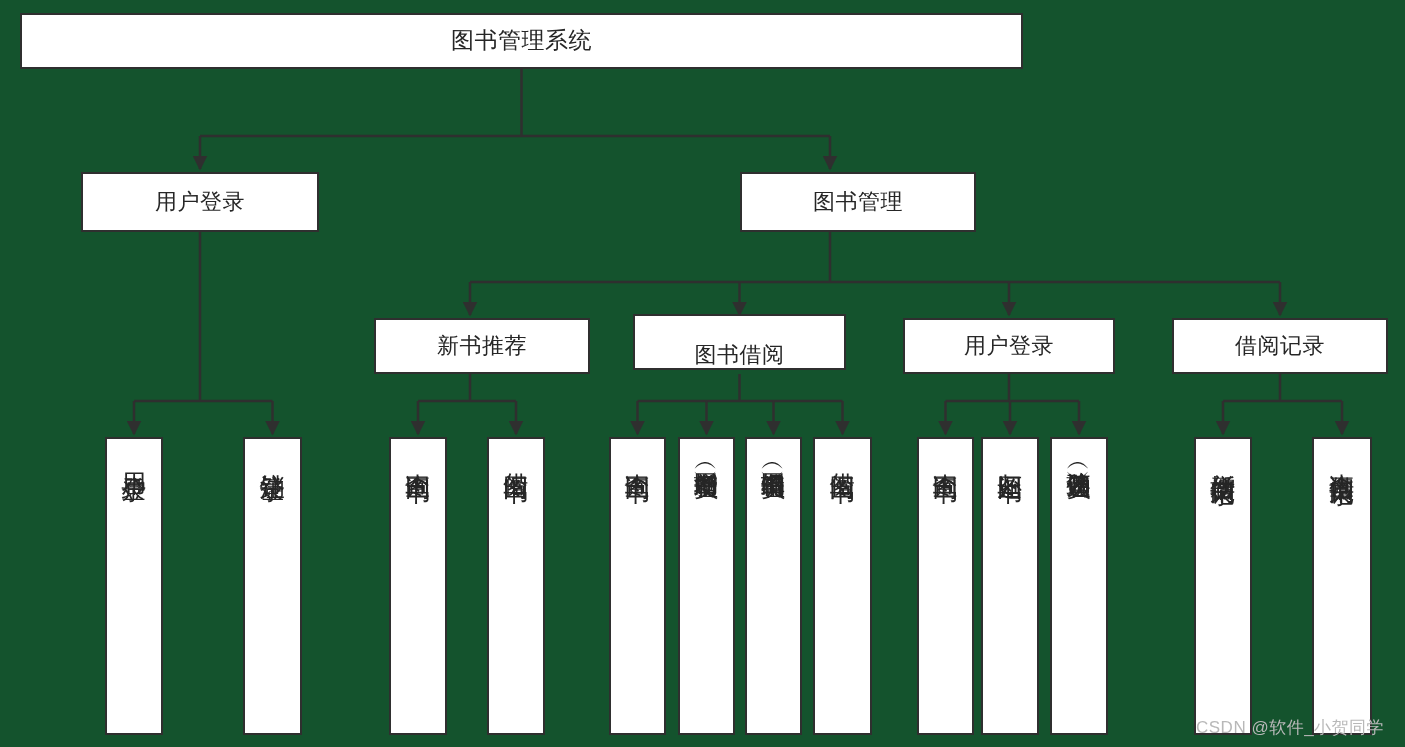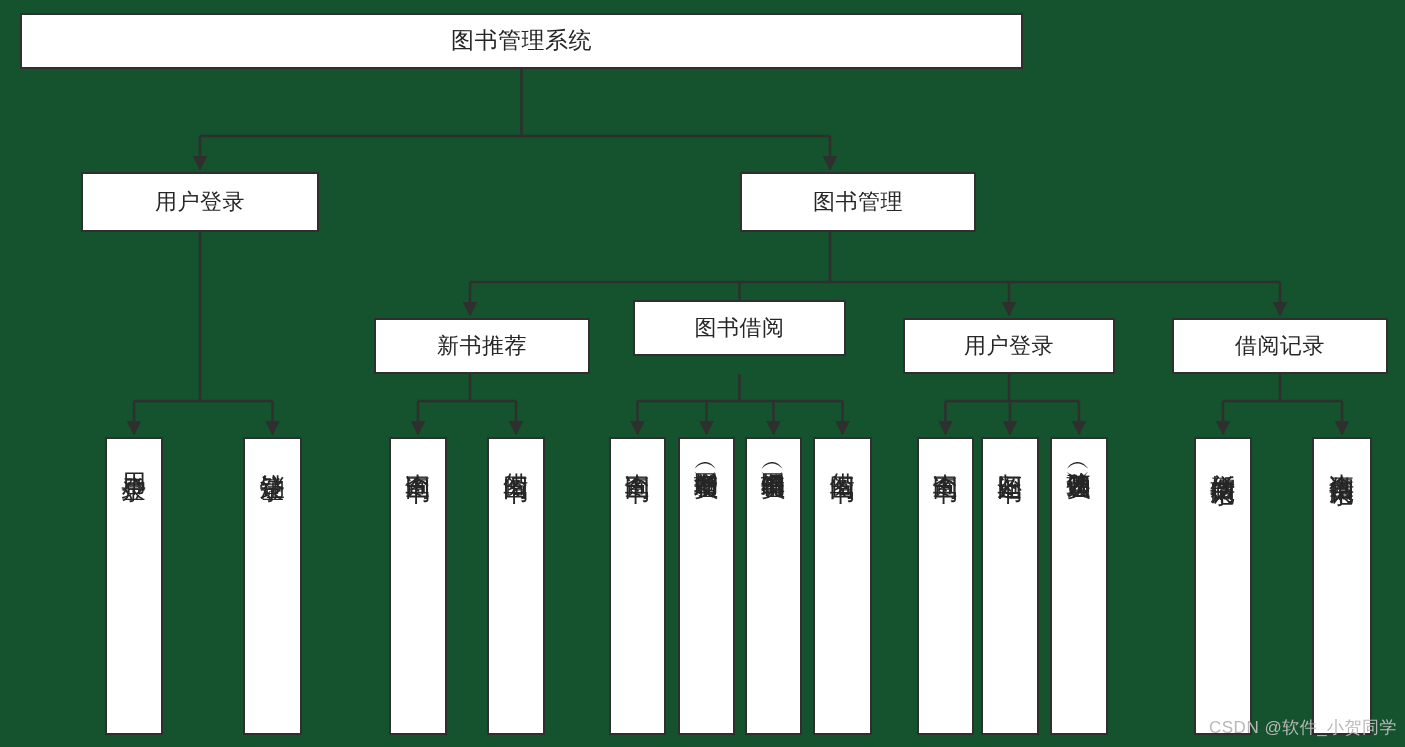--- a/index.html
+++ b/index.html
@@ -62,21 +62,20 @@
   }
   .node.root .label {
     font-size: 23px;
   }
   .watermark {
     position: absolute;
     font-size: 17px;
     color: #b8b8b8;
     letter-spacing: 0.5px;
     white-space: nowrap;
-    padding-left: 13px;
   }
 </style>
 </head>
 <body>
 
 <div id="canvas">
   <svg class="edges" viewBox="0 0 1405 747" xmlns="http://www.w3.org/2000/svg">
     <defs>
       <marker id="arrow" viewBox="0 0 10 10" refX="9" refY="5" markerWidth="6" markerHeight="6" orient="auto-start-reverse">
         <path d="M 0 0 L 10 5 L 0 10 z" fill="#2f2f2f"></path>
@@ -117,21 +116,21 @@
       </div>
       <div class="node horiz" style="left: 81px; top: 172px; width: 238px; height: 60px;">
         <span class="label">用户登录</span>
       </div>
       <div class="node horiz" style="left: 712px; top: 172px; width: 236px; height: 60px; margin-left: 28px;">
         <span class="label">图书管理</span>
       </div>
       <div class="node horiz" style="left: 374px; top: 318px; width: 216px; height: 56px;">
         <span class="label">新书推荐</span>
       </div>
-      <div class="node horiz" style="left: 633px; top: 300px; width: 213px; height: 56px;">
+      <div class="node horiz" style="left: 633px; top: 314px; width: 213px; height: 56px; align-items: flex-end;">
         <span class="label">图书借阅</span>
       </div>
       <div class="node horiz" style="left: 903px; top: 318px; width: 212px; height: 56px;">
         <span class="label">用户登录</span>
       </div>
       <div class="node horiz" style="left: 1172px; top: 318px; width: 216px; height: 56px; align-items: center;">
         <span class="label">借阅记录</span>
       </div>
       <div class="node vert" style="left: 105px; top: 437px; width: 58px; height: 298px;">
         <span class="label">用户登录</span>

